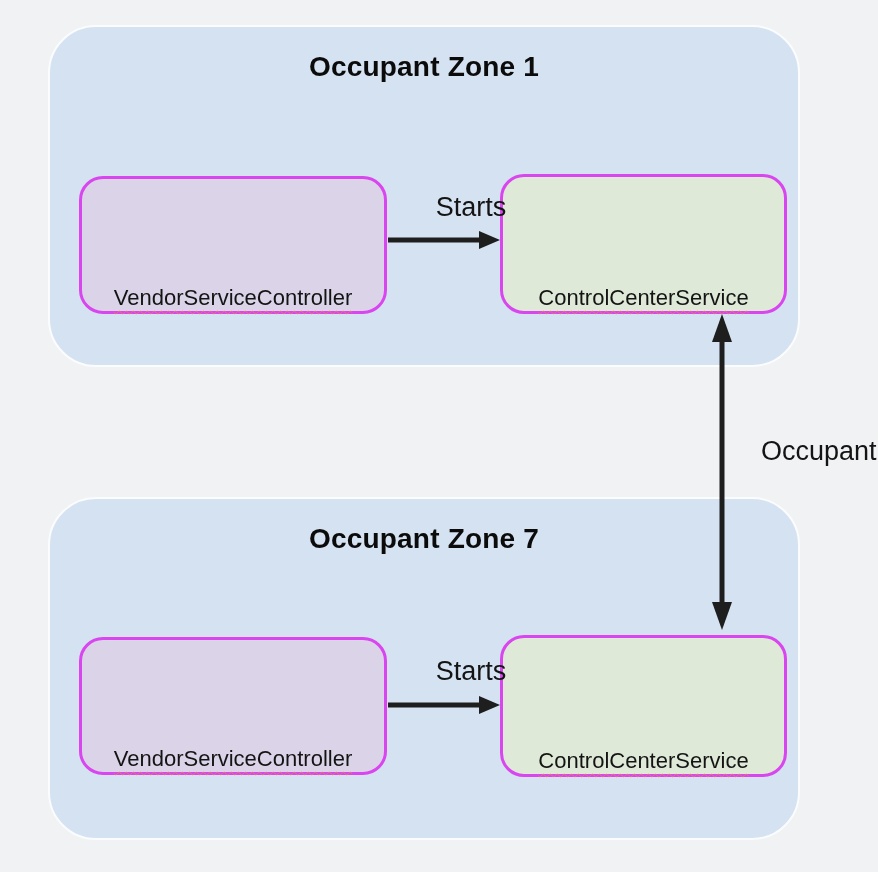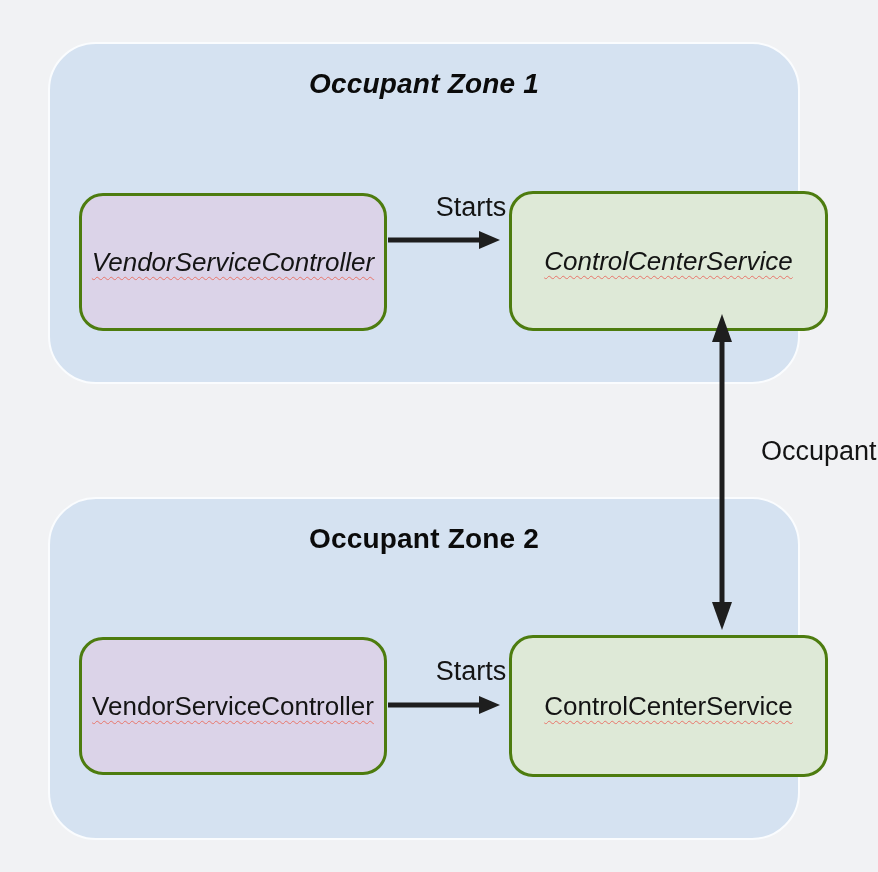--- a/index.html
+++ b/index.html
@@ -6,43 +6,43 @@
   .canvas {
     position:relative; width:878px; height:872px;
     background:#f1f2f4; overflow:hidden;
     font-family:"Liberation Sans", sans-serif; color:#121212;
   }
   .zone {
     position:absolute; left:48px; width:752px;
     background:#d5e2f1; border:2px solid #fafcfe;
     border-radius:48px; box-sizing:border-box;
   }
-  .zone--1 { top:42px;  height:342px;font-style:italic; }
+  .zone--1 { top:25px;  height:342px; }
   .zone--2 { top:497px; height:343px; }
   .zone-title {
     position:absolute; top:24px; left:0; right:0;
     text-align:center; font-weight:bold; font-size:28px; color:#0b0b0b;
     letter-spacing:0.2px;
   }
   .node {
     position:absolute; box-sizing:border-box;
-    border:3px solid #4d7c0f; border-radius:24px;
-    display:flex; align-items:center; justify-content:center;
-    font-size:26px; color:#141414; white-space:nowrap;
+    border:3px solid #d946ef; border-radius:24px;
+    display:flex; align-items:flex-end; justify-content:center;
+    font-size:22px; color:#141414; white-space:nowrap;
   }
   .node-label {
     text-decoration-line:underline;
     text-decoration-style:wavy;
     text-decoration-color:#e8756a;
     text-decoration-thickness:1px;
     text-underline-offset:5px;
     text-decoration-skip-ink:none;
   }
   .node--vendor  { background:#dbd3e8; left:29px;  width:308px; }
-  .node--control { background:#dee9d7; left:450px; width:319px;margin-left:9px; }
+  .node--control { background:#dee9d7; left:450px; width:287px; }
   .zone--1 .node--vendor  { top:149px; height:138px; }
   .zone--1 .node--control { top:147px; height:140px; }
   .zone--2 .node--vendor  { top:138px; height:138px; }
   .zone--2 .node--control { top:136px; height:142px; }
   .edge-label {
     position:absolute; font-size:27px; color:#141414; white-space:nowrap;padding-left:28px;
   }
   .edge-label--starts1 { left:388px; top:192px; width:110px; text-align:center; }
   .edge-label--starts2 { left:388px; top:656px; width:110px; text-align:center; }
   .edge-label--connect { left:733px; top:436px; }
@@ -60,21 +60,21 @@
     <div class="zone-title">Occupant Zone 1</div>
     <div class="node node--vendor">
       <span class="node-label">VendorServiceController</span>
     </div>
     <div class="node node--control">
       <span class="node-label">ControlCenterService</span>
     </div>
   </div>
 
   <div class="zone zone--2">
-    <div class="zone-title">Occupant Zone 2</div>
+    <div class="zone-title">Occupant Zone 7</div>
     <div class="node node--vendor">
       <span class="node-label">VendorServiceController</span>
     </div>
     <div class="node node--control">
       <span class="node-label">ControlCenterService</span>
     </div>
   </div>
 
   <div class="edge-label edge-label--starts1">Starts</div>
   <div class="edge-label edge-label--starts2">Starts</div>

